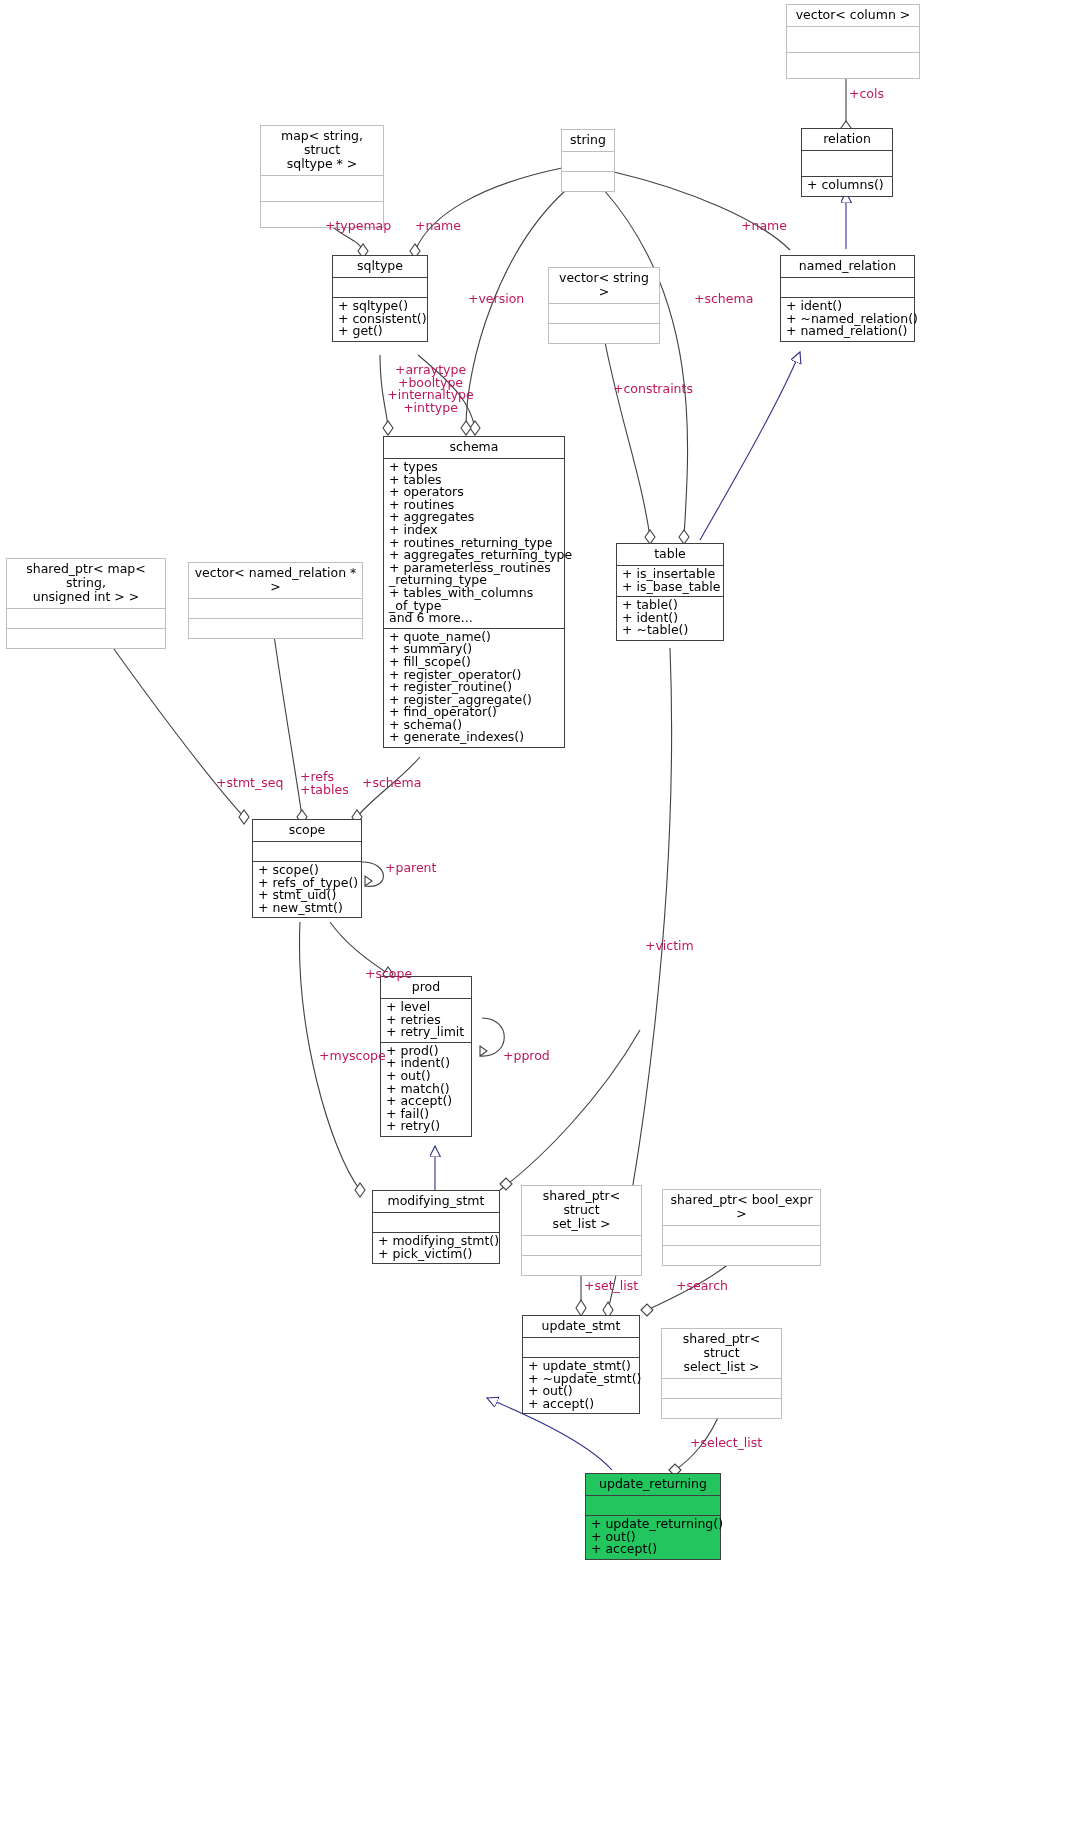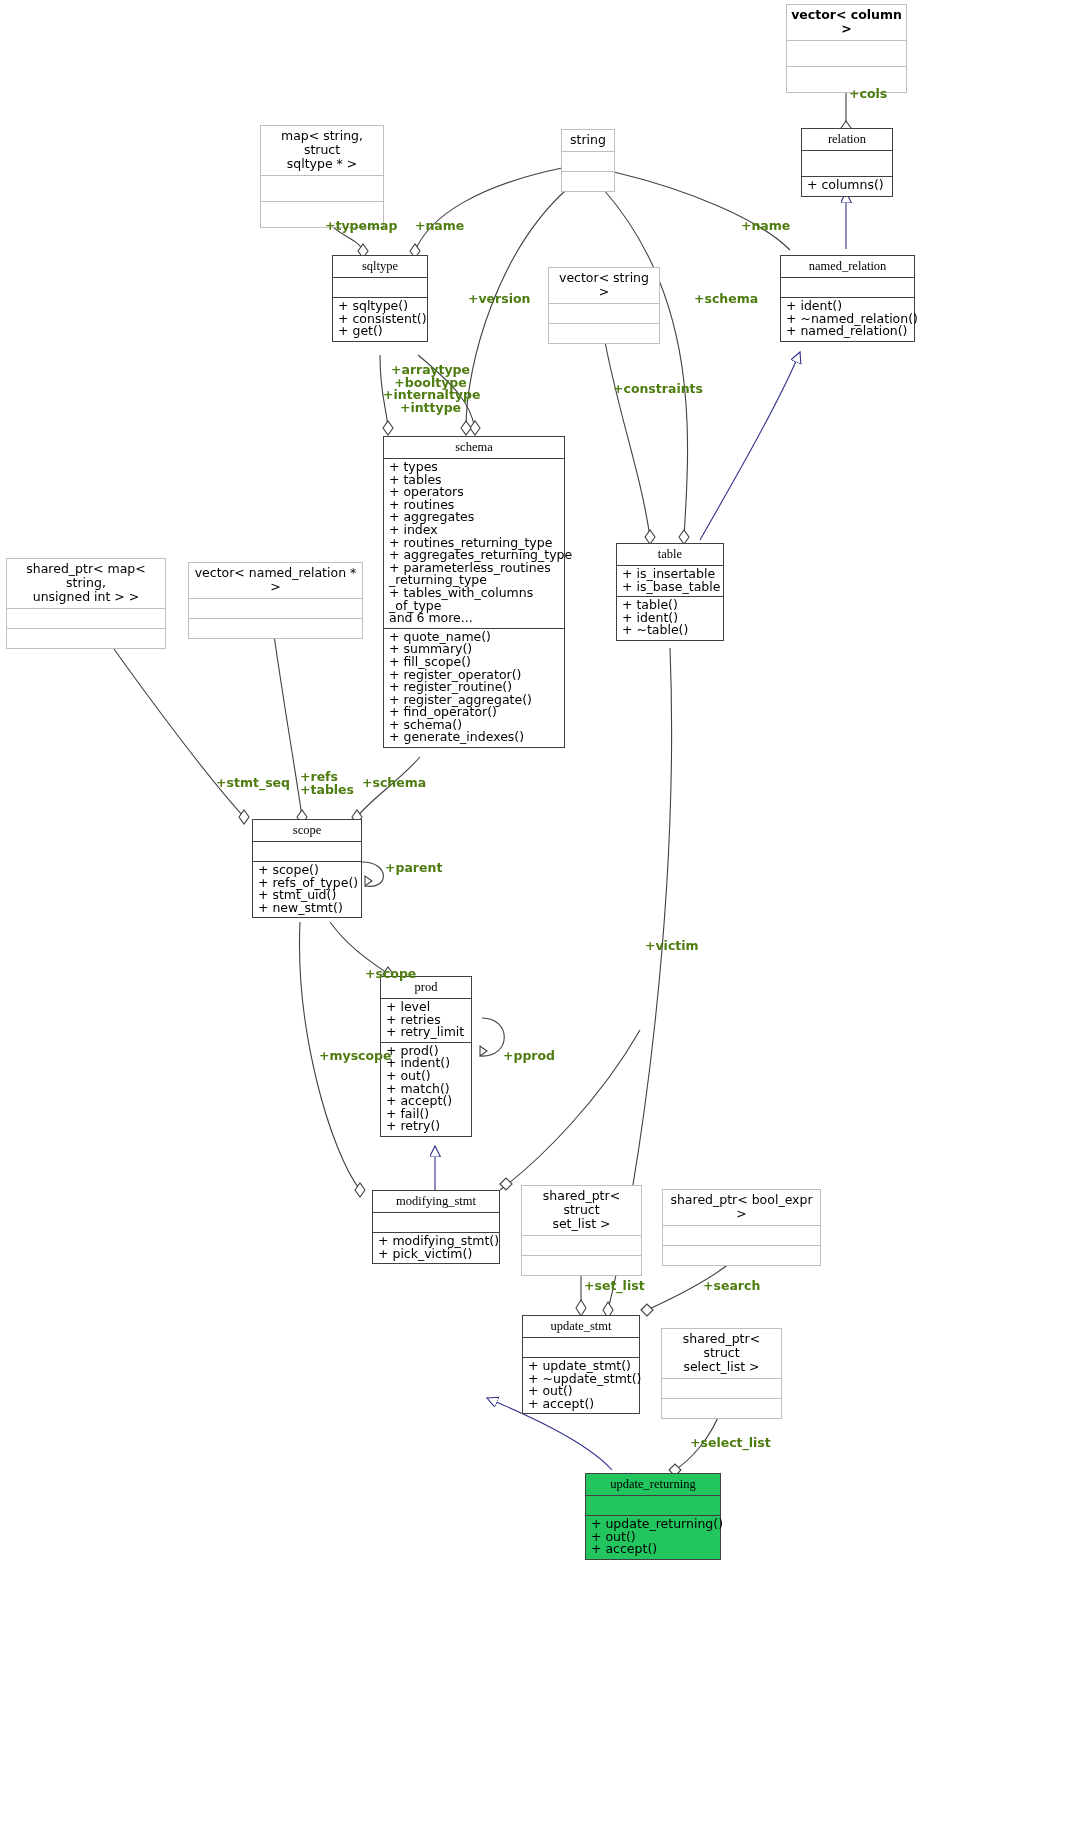--- a/index.html
+++ b/index.html
@@ -45,45 +45,43 @@
   }
   .node .title {
     text-align: center;
     padding: 3px 4px 4px 4px;
     line-height: 14px;
     white-space: pre-line;
   }
   .node.strong .title,
   .node.highlight .title {
     border-bottom: 1.4px solid #404040;
-    font-family: Liberation Serif, serif;
   }
   .node .attrs, .node .ops {
     padding: 2px 5px 3px 5px;
     line-height: 12.6px;
     min-height: 14px;
   }
   .node.strong .attrs,
   .node.highlight .attrs {
     border-bottom: 1.4px solid #404040;
   }
   .node .sep-light {
     border-bottom: 1px solid #bfbfbf;
   }
   .node .row {
     white-space: pre;
   }
   .edge-label {
     position: absolute;
     font-size: 12.5px;
-    color: #4d7c0f;
+    color: #be185d;
     white-space: pre;
     z-index: 6;
     line-height: 12.6px;
-    font-weight: bold;
   }
   .empty-cell { height: 20px; }
 </style>
 </head>
 <body>
 
 <div id="canvas">
 
   <svg class="edges" viewBox="0 0 1079 1840">
     <defs>
@@ -160,21 +158,21 @@
     </g>
 
     <g fill="none" stroke="#30308c" stroke-width="1.1" marker-end="url(#inherit)">
       <path d="M846,249 L846,192"></path>
       <path d="M700,540 C740,470 780,400 800,352"></path>
       <path d="M435,1190 L435,1146"></path>
       <path d="M612,1470 C585,1440 520,1412 487,1398"></path>
     </g>
   </svg>
 
-  <div class="node light" style="left:786px; top:4px; width:121px;font-weight:bold;">
+  <div class="node light" style="left:786px; top:4px; width:134px;">
     <div class="title sep-light">vector&lt; column &gt;</div>
     <div class="attrs sep-light empty-cell"></div>
     <div class="ops empty-cell"></div>
   </div>
 
   <div class="node strong" style="left:801px; top:128px; width:92px;">
     <div class="title">relation</div>
     <div class="attrs empty-cell"></div>
     <div class="ops">
       <div class="row">+ columns()</div>
@@ -369,16 +367,16 @@
   <div class="edge-label" style="left:216px; top:777px;">+stmt_seq</div>
   <div class="edge-label" style="left:300px; top:771px; white-space:pre-line; line-height:12.6px;">+refs
 +tables</div>
   <div class="edge-label" style="left:362px; top:777px;">+schema</div>
   <div class="edge-label" style="left:385px; top:862px;">+parent</div>
   <div class="edge-label" style="left:365px; top:940px;margin-top:28px;">+scope</div>
   <div class="edge-label" style="left:319px; top:1050px;">+myscope</div>
   <div class="edge-label" style="left:503px; top:1050px;">+pprod</div>
   <div class="edge-label" style="left:645px; top:940px;">+victim</div>
   <div class="edge-label" style="left:584px; top:1280px;">+set_list</div>
-  <div class="edge-label" style="left:676px; top:1280px;margin-left:27px;">+search</div>
+  <div class="edge-label" style="left:676px; top:1280px;">+search</div>
   <div class="edge-label" style="left:690px; top:1437px;">+select_list</div>
 
 </div>
 
 </body></html>

